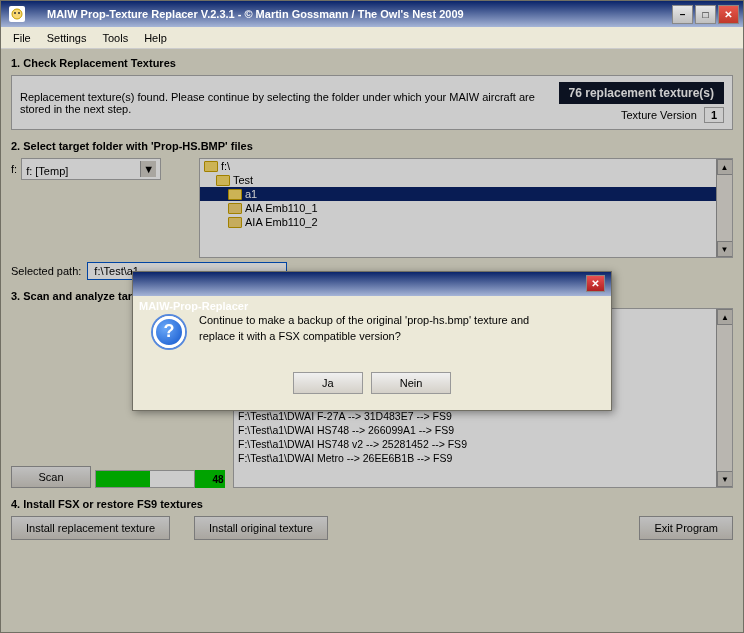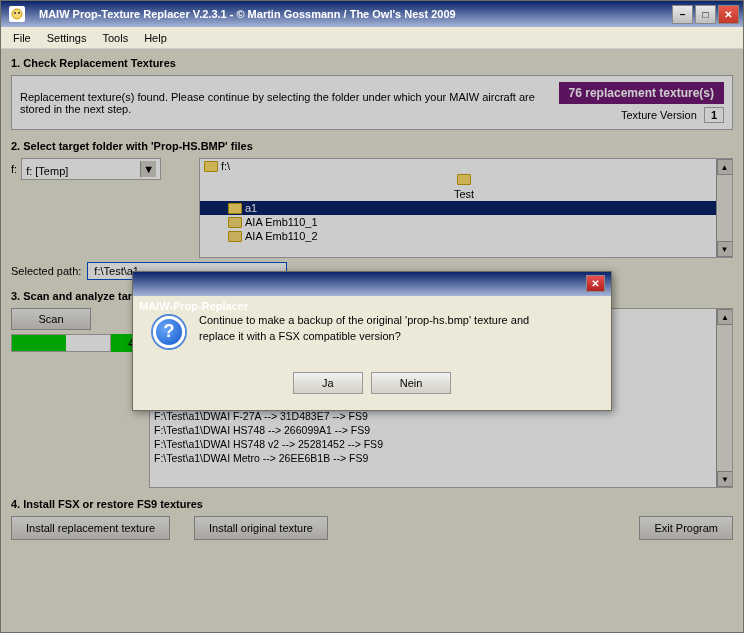--- a/index.html
+++ b/index.html
@@ -28,21 +28,21 @@
       height: 26px;
       display: flex;
       align-items: center;
       justify-content: space-between;
       padding: 0 4px 0 8px;
       flex-shrink: 0;
     }
     .title-bar-left {
       display: flex;
       align-items: center;
-      gap: 14px;
+      gap: 22px;
     }
     .title-bar-icon {
       width: 16px;
       height: 16px;
       background: #fff;
       border-radius: 2px;
       display: flex;
       align-items: center;
       justify-content: center;
       font-size: 10px;
@@ -179,21 +179,21 @@
       align-items: center;
       gap: 3px;
       padding: 1px 4px;
       font-size: 11px;
       cursor: pointer;
     }
     .folder-item.selected {
       background: #0a246a;
       color: white;
     }
-    .folder-item.indent1 { padding-left: 16px; flex-direction: column; }
+    .folder-item.indent1 { padding-left: 16px; }
     .folder-item.indent2 { padding-left: 28px; }
     .folder-icon {
       width: 14px;
       height: 11px;
       background: #f8d775;
       border: 1px solid #c8a000;
       border-radius: 1px;
       flex-shrink: 0;
     }
     .folder-icon.open {
@@ -221,23 +221,24 @@
     }
 
     
     .step3-content {
       display: flex;
       gap: 8px;
       align-items: stretch;
     }
     .scan-side {
       display: flex;
-      flex-direction: column;
+      flex-direction: row;
       gap: 4px;
       min-width: 120px;
+      align-items: flex-end;
     }
     .scan-btn {
       background: linear-gradient(to bottom, #f0f0f0, #d4d0c8);
       border: 1px solid #999;
       padding: 4px 16px;
       font-size: 11px;
       cursor: pointer;
       width: 80px;
     }
 
@@ -408,21 +409,21 @@
     <div class="menu-item">Help</div>
   </div>
 
   <div class="main-content">
 
     <div class="section">
       <div class="section-title-bar">1. Check Replacement Textures</div>
       <div style="background:#fff;border:1px solid #aaa;padding:6px 8px;display:flex;align-items:center;justify-content:space-between;">
         <div style="flex:1;padding-right:10px;">Replacement texture(s) found. Please continue by selecting the folder under which your MAIW aircraft are stored in the next step.</div>
         <div style="display:flex;flex-direction:column;align-items:flex-end;gap:3px;">
-          <div style="background:#701a75;color:#fff;font-weight:bold;font-size:12px;padding:4px 10px;white-space:nowrap;">76 replacement texture(s)</div>
+          <div style="background:#0f172a;color:#fff;font-weight:bold;font-size:12px;padding:4px 10px;white-space:nowrap;">76 replacement texture(s)</div>
           <div style="font-size:11px;color:#000;text-align:right;">
             <span>Texture Version</span>
             <span style="display:inline-block;border:1px solid #aaa;background:#fff;padding:1px 6px;margin-left:4px;font-weight:bold;">1</span>
           </div>
         </div>
       </div>
     </div>
 
     <div class="section">
       <div class="section-title-bar">2. Select target folder with 'Prop-HS.BMP' files</div>

